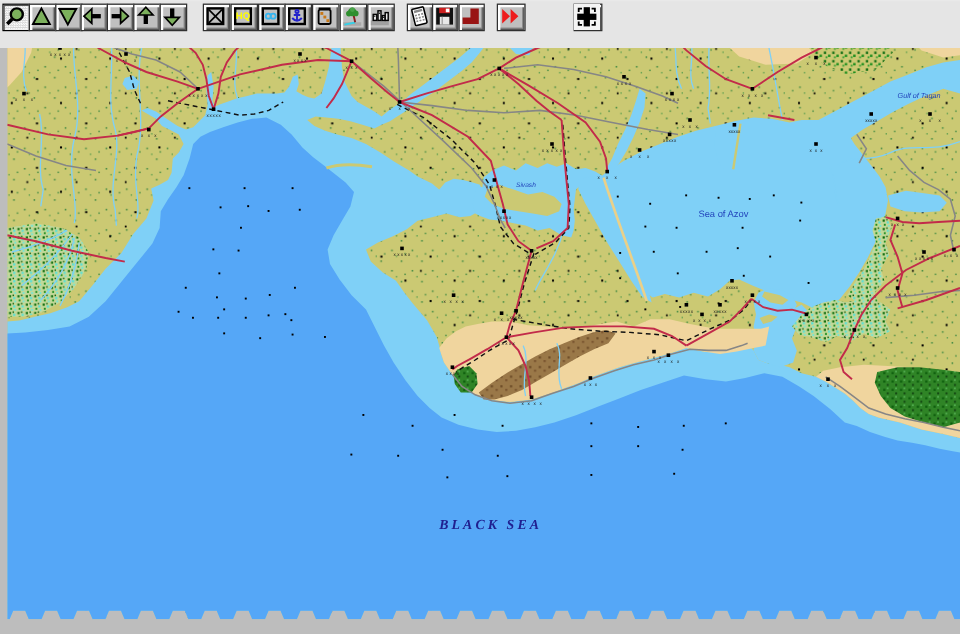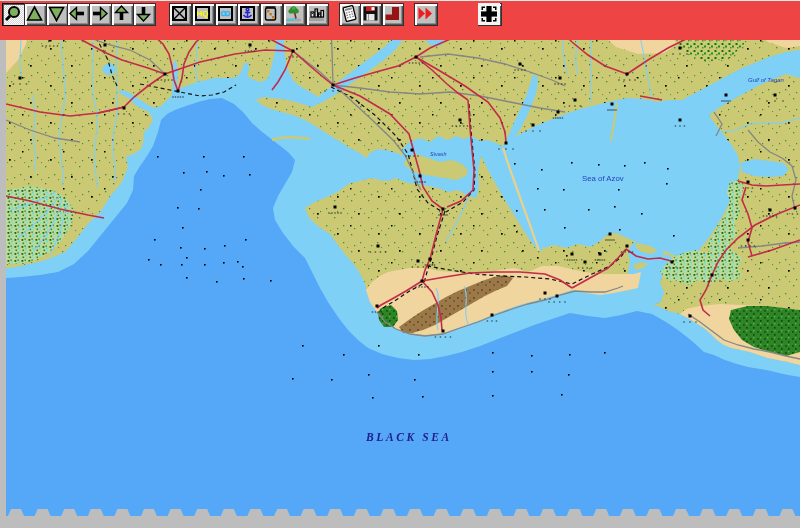--- a/index.html
+++ b/index.html
@@ -1,14 +1,14 @@
 <!DOCTYPE html>
 <html><head><meta charset="utf-8"><style>
 html,body{margin:0;padding:0;width:800px;height:528px;overflow:hidden;background:#bdbdbd;font-family:"Liberation Sans",sans-serif}
-#bar{position:absolute;left:0;top:0;width:800px;height:40px;background:#ef4444;border-top:1px solid #e9e9e9;box-sizing:border-box}
+#bar{position:absolute;left:0;top:0;width:800px;height:40px;background:#e5e5e5;border-top:1px solid #e9e9e9;box-sizing:border-box}
 .tb{position:absolute;top:2px;height:21px;background:#c0c0c0;border:1px solid #303030;
 box-shadow:inset 1px 1px 0 #fff,inset 2px 2px 0 #fdfdfd,inset -1px -1px 0 #555,inset -2px -2px 0 #8c8c8c}
 .tb svg{display:block;margin:-1px 0 0 -1px}
 .tb.pressed{background:repeating-conic-gradient(#fff 0 25%,#d4d4d4 0 50%) 0 0/2px 2px;border:1px solid #000;
 box-shadow:inset 1px 1px 0 #555,inset -1px -1px 0 #eee}
 #map{position:absolute;left:0;top:0}
 svg text{font-family:"Liberation Sans",sans-serif}
 </style></head><body>
 <svg id="map" width="800" height="528" viewBox="0 0 800 528">
 <rect width="800" height="528" fill="#bdbdbd"></rect>

